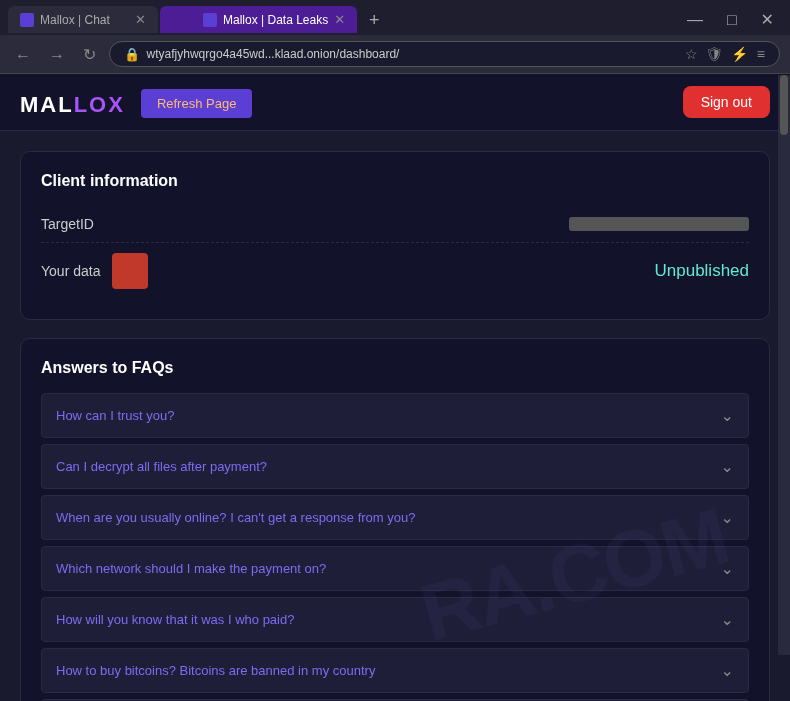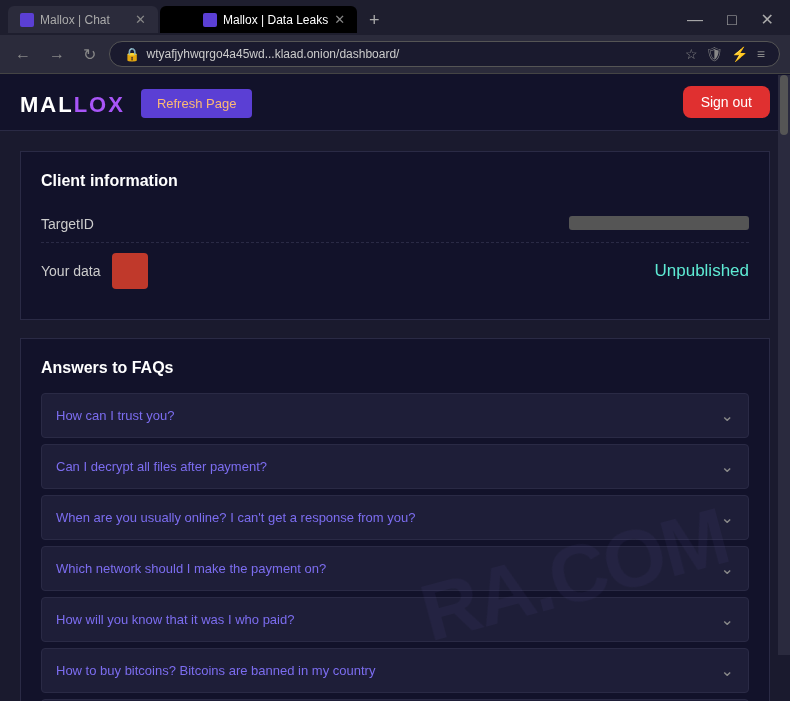--- a/index.html
+++ b/index.html
@@ -30,21 +30,21 @@
       padding: 6px 12px;
       border-radius: 6px 6px 0 0;
       font-size: 12px;
       color: #aaa;
       background: #2b2b3b;
       gap: 6px;
       cursor: pointer;
       min-width: 150px;
     }
     .tab.active {
-      background: #000000;
+      background: #4c1d95;
       color: #fff;
       padding-left: 43px;
     }
     .tab-icon {
       width: 14px;
       height: 14px;
       background: #666;
       border-radius: 2px;
       display: inline-block;
       flex-shrink: 0;
@@ -152,32 +152,33 @@
       cursor: pointer;
     }
 
     
     .content {
       padding: 20px;
     }
     .card {
       background: #12122a;
       border: 1px solid #2a2a45;
-      border-radius: 0;
+      border-radius: 10px;
       padding: 20px;
       margin-bottom: 18px;
     }
     .card-title {
       font-size: 16px;
       font-weight: bold;
       color: #fff;
       margin-bottom: 16px;
     }
     .info-row {
       display: flex;
+      align-items: center;
       padding: 10px 0;
       border-bottom: 1px dashed #2a2a45;
     }
     .info-label {
       color: #ccc;
       min-width: 120px;
     }
     .info-value {
       color: #888;
       font-size: 12px;

